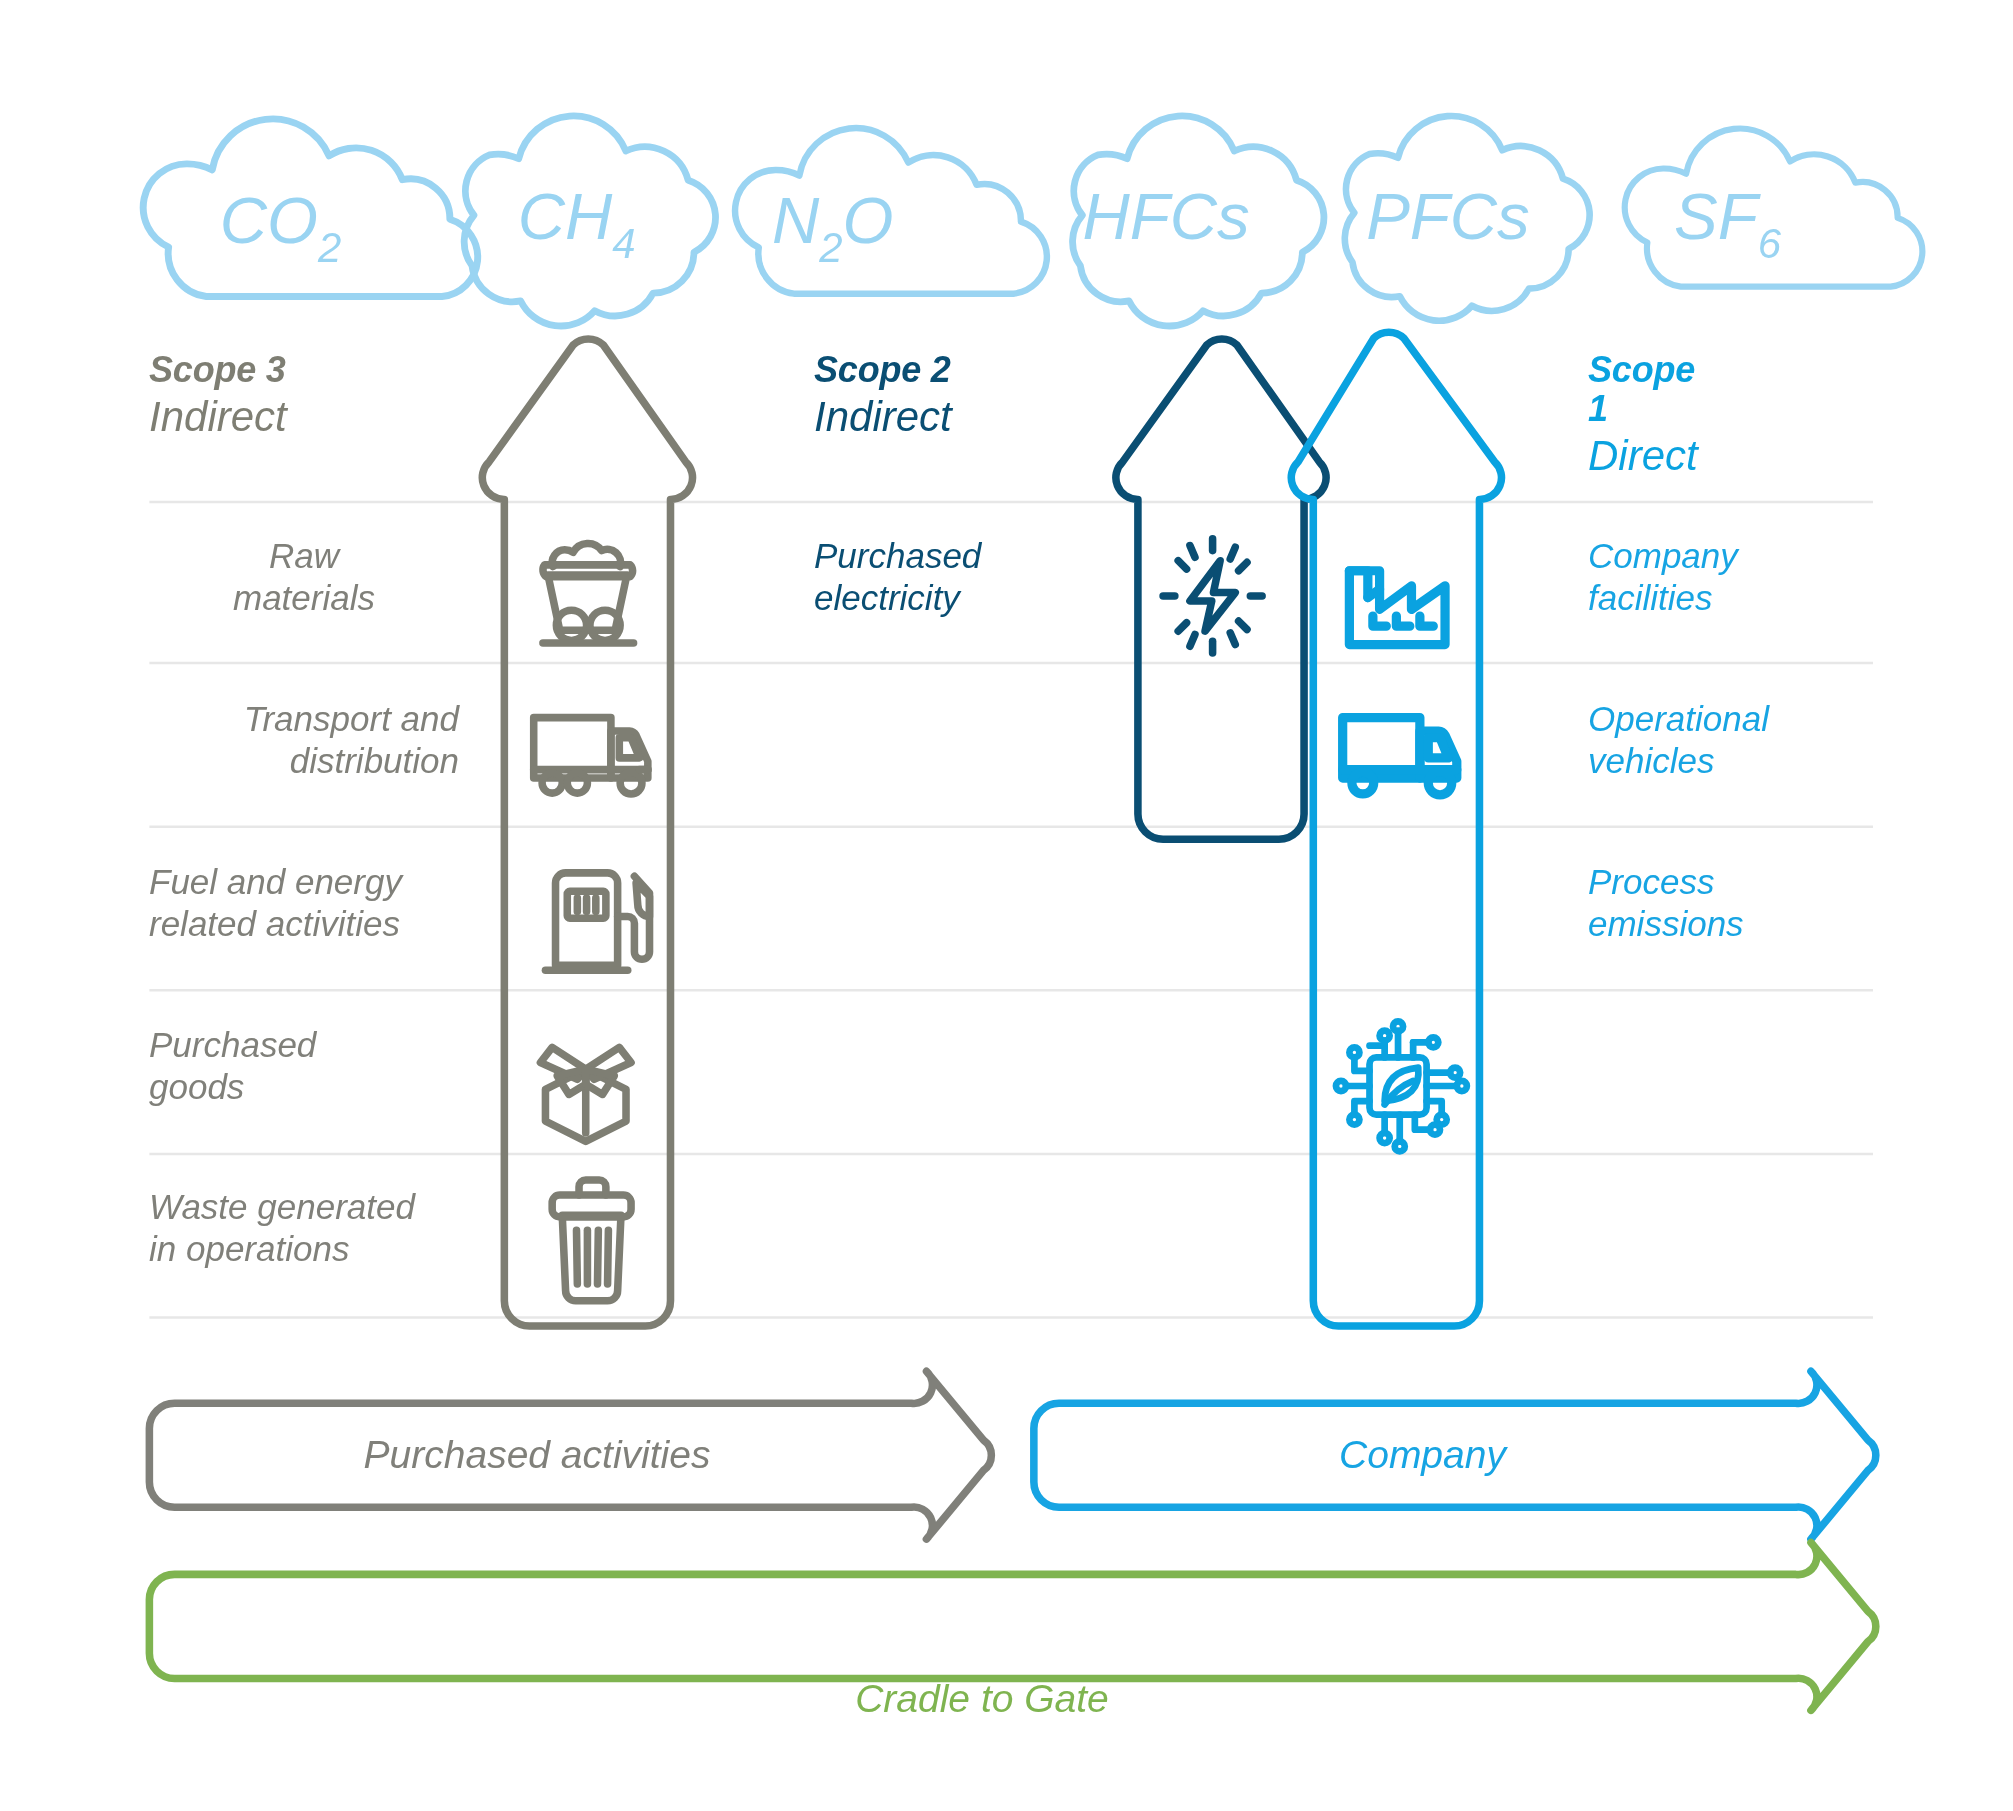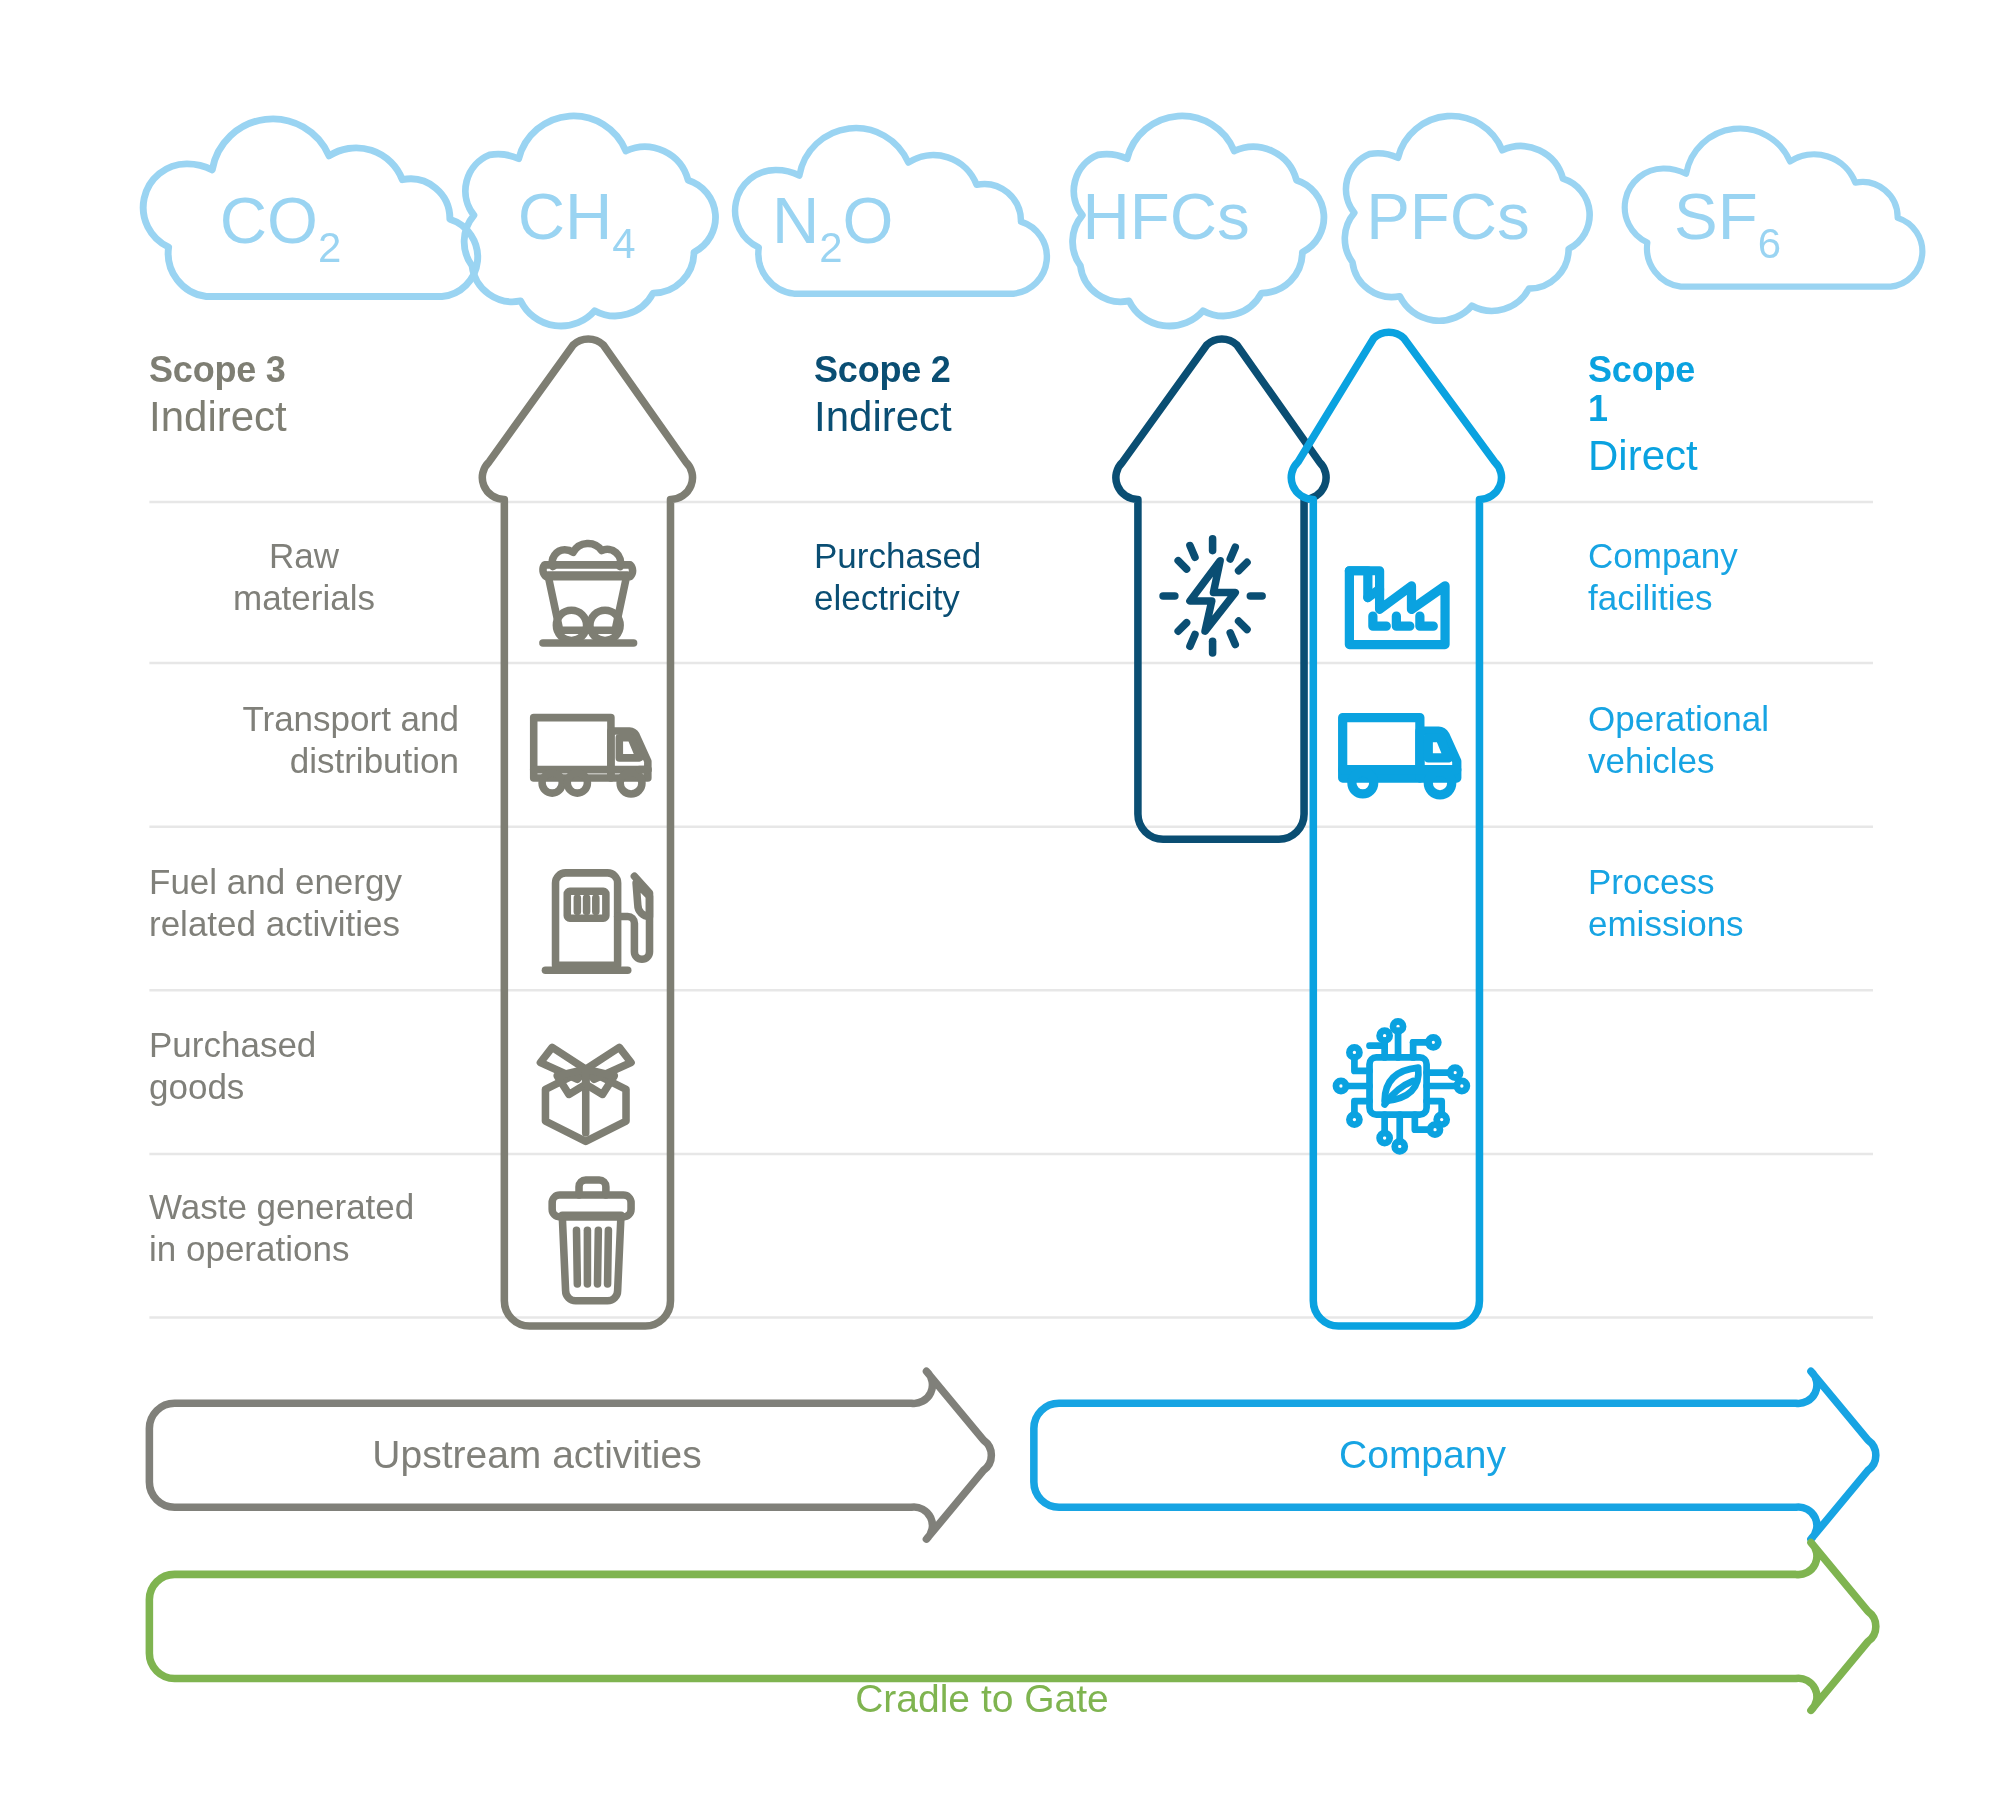--- a/index.html
+++ b/index.html
@@ -2,21 +2,21 @@
 <html style="font-size:13.4px"><head>
 <meta charset="utf-8">
 <style>
   html,body{margin:0;padding:0;background:#ffffff;}
   body{
     width:2014px;height:1812px;
     font-family:"Liberation Sans","DejaVu Sans",sans-serif;
     overflow:hidden;
     position:relative;
   }
-  #stage{position:absolute;inset:0;width:1646px;height:1812px;}
+  #stage{position:absolute;inset:0;width:1646px;height:1812px;font-style:italic;}
   svg.layer{position:absolute;left:0;top:0;width:2014px;height:1812px;overflow:visible;}
 
   
   .cloud-label{
     font-size:78px;
     fill:#9ad4f2;
     font-family:"Liberation Sans","DejaVu Sans",sans-serif;
   }
   .cloud-sub{font-size:50px;fill:#9ad4f2;}
   .cloud-path{fill:none;stroke:#9ad4f2;stroke-width:7;stroke-linejoin:round;stroke-linecap:round;}
@@ -364,18 +364,18 @@
          L 2226 1920
          a 22 22 0 0 1 0 36
          L 2158 2038
          a 22 22 0 0 0 -18 -38
          L 208 2000
          a 30 30 0 0 1 -30 -30
          L 178 1906
          a 30 30 0 0 1 30 -30 Z"></path>
   </svg>
 
-  <div class="band-cap band-gray" style="left:168px;top:1433px;width:738px;">Upstream activities</div>
+  <div class="band-cap band-gray" style="left:168px;top:1433px;width:738px;">Purchased activities</div>
   <div class="band-cap band-cyan" style="left:1049px;top:1433px;width:747px;">Company</div>
   <div class="band-cap band-green" style="left:168px;top:1664px;width:1628px;margin-top:13px;">Cradle to Gate</div>
 
 </div>
 
 
 </body></html>

